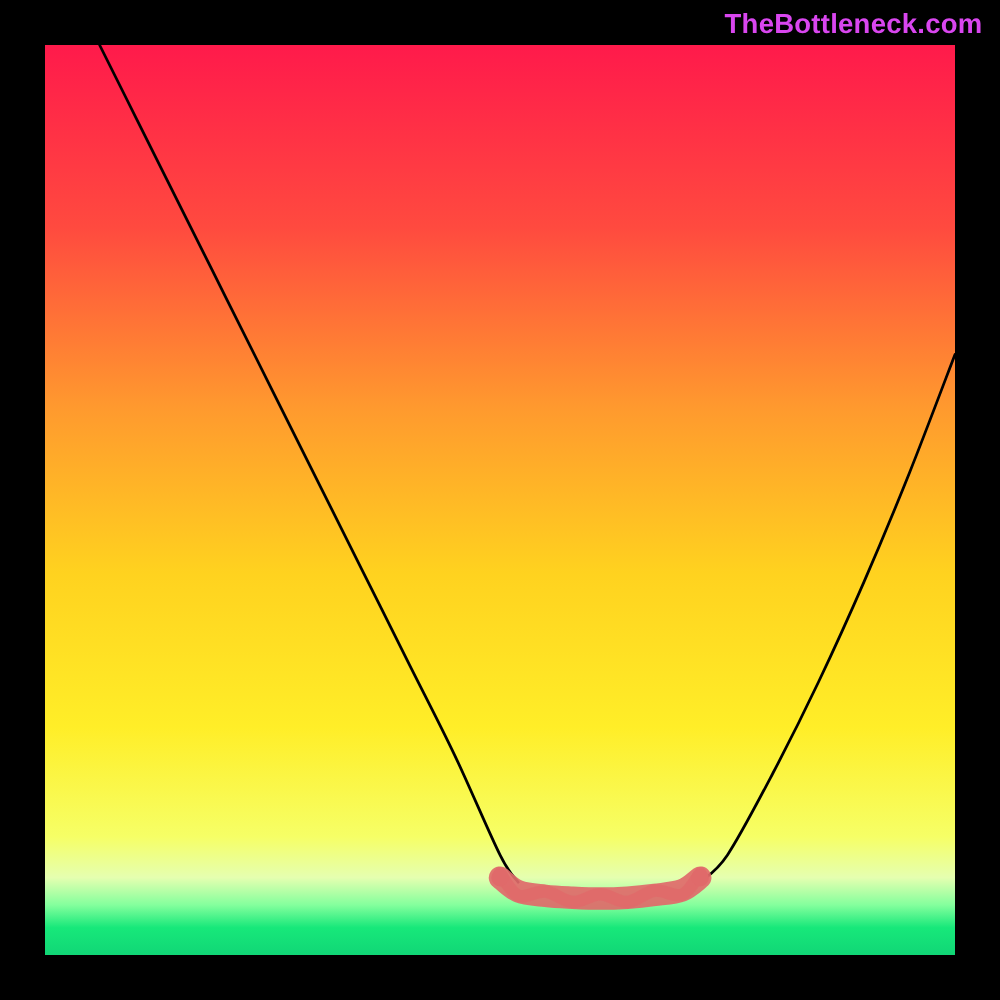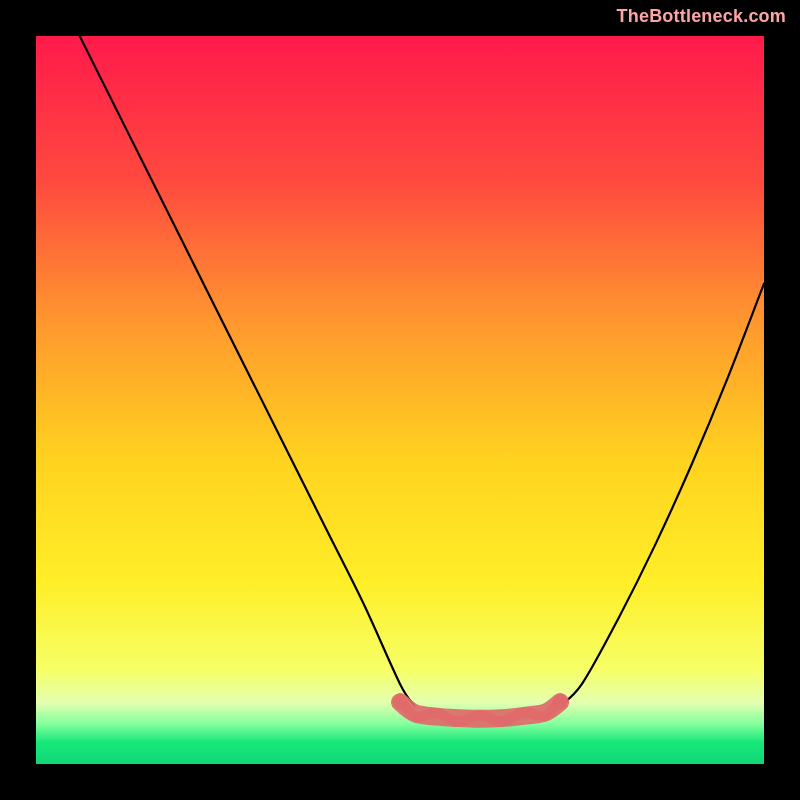--- a/index.html
+++ b/index.html
@@ -14,22 +14,22 @@
   .frame {
     position: relative;
     width: 800px;
     height: 800px;
     background: #000;
   }
   .watermark {
     position: absolute;
     top: 6px;
     right: 14px;
-    color: #fca5a5;
-    font-size: 18px;
+    color: #d946ef;
+    font-size: 22px;
     font-weight: 600;
     letter-spacing: 0.2px;
     z-index: 10;
   }
   svg {
     display: block;
   }
 </style>
 </head>
 <body>

